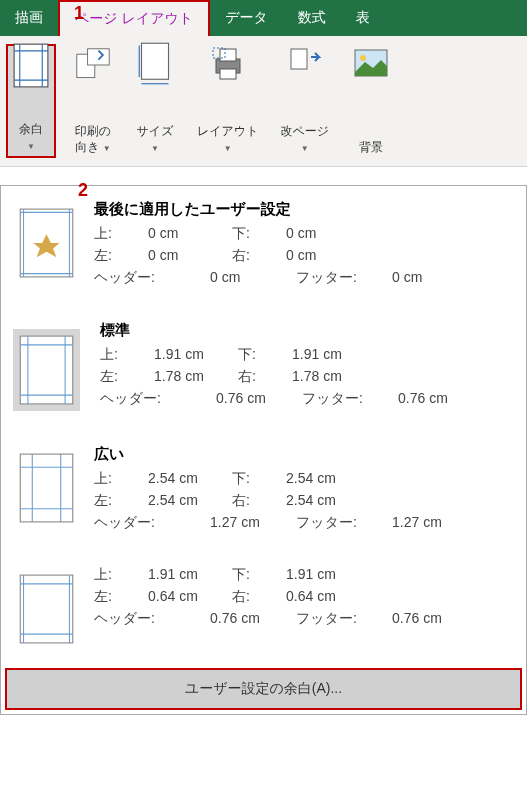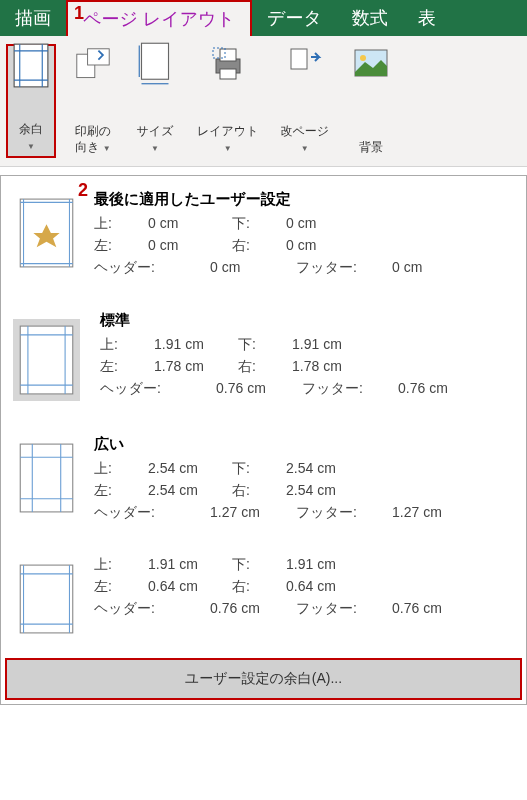--- a/index.html
+++ b/index.html
@@ -1,41 +1,41 @@
 <!DOCTYPE html>
 <html><head>
 <meta charset="utf-8">
 <style>
   * { box-sizing: border-box; margin: 0; padding: 0; }
   body { font-family: "Yu Gothic UI", "Meiryo", sans-serif; background: #fff; width: 527px; }
   .ribbon-tabs {
     display: flex; background: #217346; color: #fff; height: 36px; align-items: stretch; position: relative;
   }
   .ribbon-tab {
-    padding: 0 15px; display: flex; align-items: center; font-size: 18px; cursor: pointer;
+    padding: 0 15px; display: flex; align-items: center; font-size: 14px; cursor: pointer;
   }
   .ribbon-tab.active {
     background: #f3f2f1; color: #a21caf; border: 2px solid #c00000; border-bottom: none;
   }
   .step-num { position: absolute; color: #c00000; font-weight: bold; font-size: 18px; z-index: 10; }
   .num1 { top: 3px; left: 74px; }
   .ribbon-toolbar {
     background: #f3f2f1; display: flex; padding: 8px 6px; gap: 12px; border-bottom: 1px solid #d4d4d4;
   }
   .tool-btn {
     display: flex; flex-direction: column; align-items: center; justify-content: space-between;
     font-size: 12px; color: #333; cursor: pointer; padding: 3px 5px; min-width: 50px;
   }
   .tool-btn.highlighted { background: #d6d6d6; border: 2px solid #c00000; padding: 3px; }
   .tool-icon { width: 36px; height: 32px; display: flex; align-items: center; justify-content: center; margin-bottom: 6px; }
   .tool-label { text-align: center; line-height: 1.3; margin-top: 35px; }
   .chev { font-size: 8px; color: #666; }
   .num2 { top: 180px; left: 78px; }
   .dropdown-panel {
-    background: #fff; border: 1px solid #aaa; display: flex; flex-direction: column; margin-top: 8px;
+    background: #fff; border: 1px solid #aaa; display: flex; flex-direction: column; margin-top: 18px;
   }
   .margin-option { display: flex; padding: 14px 18px 20px; gap: 20px; }
   .option-preview { width: 55px; height: 70px; flex-shrink: 0; margin-top: 8px; }
   .option-preview svg { width: 100%; height: 100%; }
   .option-preview.selected { background: #d6d6d6; padding: 6px; box-sizing: content-box; margin-left: -6px; }
   .option-details { flex: 1; }
   .option-title { font-size: 15px; font-weight: 600; margin-bottom: 6px; }
   .margin-grid {
     display: grid; grid-template-columns: 50px 80px 50px 80px; gap: 4px 4px; font-size: 14px; color: #444;
   }

